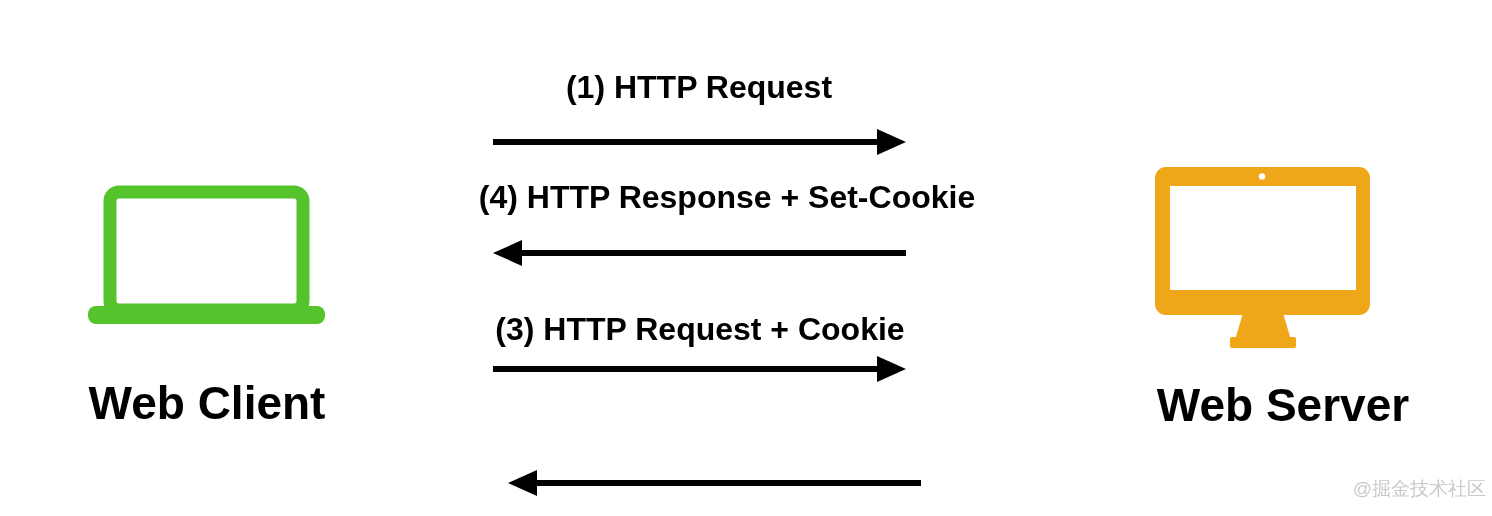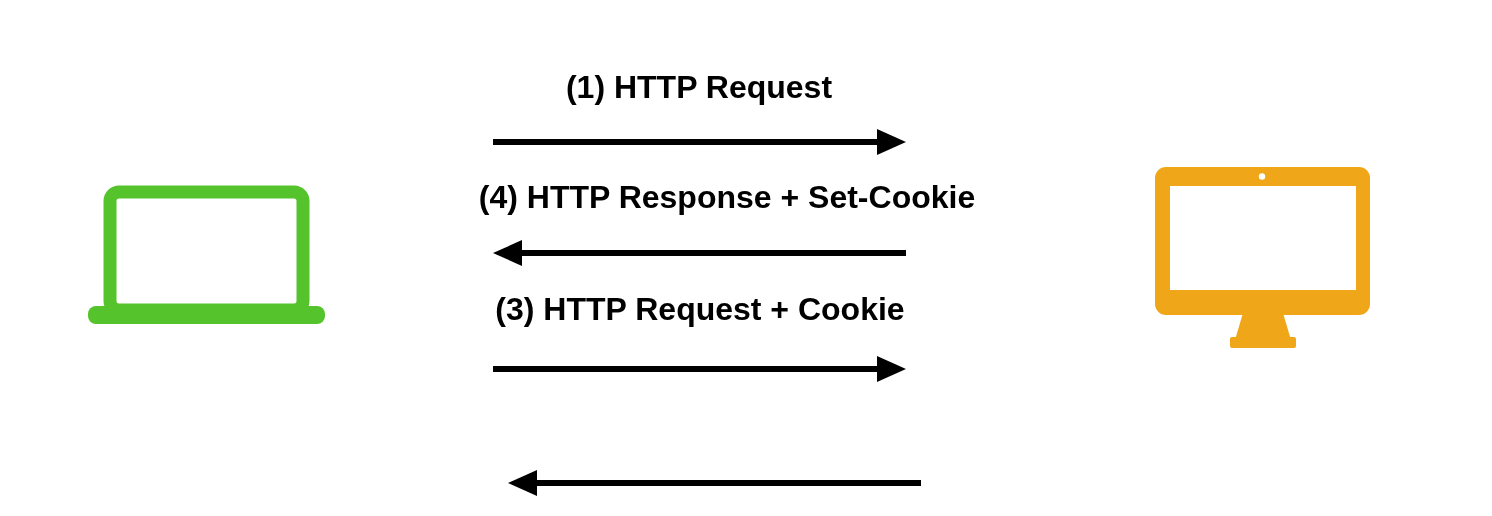--- a/index.html
+++ b/index.html
@@ -49,48 +49,50 @@
     right: 6px;
     font-size: 19px;
     line-height: 24px;
     font-weight: 400;
     color: #c7c7c7;
     opacity: 0.95;
   }
   
   #msg1-label { left: 699px; top: 62px; }
   #msg2-label { left: 727px; top: 172px; }
-  #msg3-label { left: 700px; top: 284px; }
+  #msg3-label { left: 700px; top: 304px; }
   #msg4-label { left: 713px; top: 400px; }
   #arrow1 { left: 491px; top: 124px; }
   #arrow2 { left: 492px; top: 235px; }
   #arrow3 { left: 491px; top: 351px; }
   #arrow4 { left: 507px; top: 465px; }
   #laptop-icon  { left: 88px;  top: 185px; }
   #monitor-icon { left: 1155px; top: 167px; }
   #client-label { left: 207px;  top: 376px; }
   #server-label { left: 1283px; top: 378px; }
 </style>
 </head>
 <body>
 
 <div class="canvas">
 
   <svg id="laptop-icon" class="icon-svg" width="238" height="140" viewBox="0 0 238 140" aria-hidden="true">
     <rect x="22" y="7" width="193" height="118" rx="9" fill="none" stroke="#55c32b" stroke-width="13"></rect>
     <rect x="0" y="121" width="237" height="18" rx="8" fill="#55c32b"></rect>
   </svg>
+  <div id="client-label" class="actor-label">Web Client</div>
 
   <svg id="monitor-icon" class="icon-svg" width="216" height="182" viewBox="0 0 216 182" aria-hidden="true">
     <rect x="0" y="0" width="215" height="148" rx="11" fill="#f0a619"></rect>
     <rect x="15" y="19" width="186" height="104" fill="#ffffff"></rect>
     <circle cx="107" cy="9.5" r="3.2" fill="#ffffff"></circle>
     <polygon points="88,146 128,146 136,173 80,173" fill="#f0a619"></polygon>
     <rect x="75" y="170" width="66" height="11" rx="2" fill="#f0a619"></rect>
   </svg>
+  <div id="server-label" class="actor-label">Web Server</div>
 
   <div id="msg1-label" class="msg-label">(1) HTTP Request</div>
   <svg id="arrow1" class="arrow" viewBox="0 0 416 36" aria-hidden="true">
     <line x1="2" y1="18" x2="388" y2="18" stroke="#000000" stroke-width="6"></line>
     <polygon points="386,5 415,18 386,31" fill="#000000"></polygon>
   </svg>
 
   <div id="msg2-label" class="msg-label">(4) HTTP Response + Set-Cookie</div>
   <svg id="arrow2" class="arrow" viewBox="0 0 416 36" aria-hidden="true">
     <line x1="28" y1="18" x2="414" y2="18" stroke="#000000" stroke-width="6"></line>
@@ -101,14 +103,15 @@
   <svg id="arrow3" class="arrow" viewBox="0 0 416 36" aria-hidden="true">
     <line x1="2" y1="18" x2="388" y2="18" stroke="#000000" stroke-width="6"></line>
     <polygon points="386,5 415,18 386,31" fill="#000000"></polygon>
   </svg>
 
   <svg id="arrow4" class="arrow" viewBox="0 0 416 36" aria-hidden="true">
     <line x1="28" y1="18" x2="414" y2="18" stroke="#000000" stroke-width="6"></line>
     <polygon points="30,5 1,18 30,31" fill="#000000"></polygon>
   </svg>
 
+  <div class="watermark">@掘金技术社区</div>
 
 </div>
 
 </body></html>

